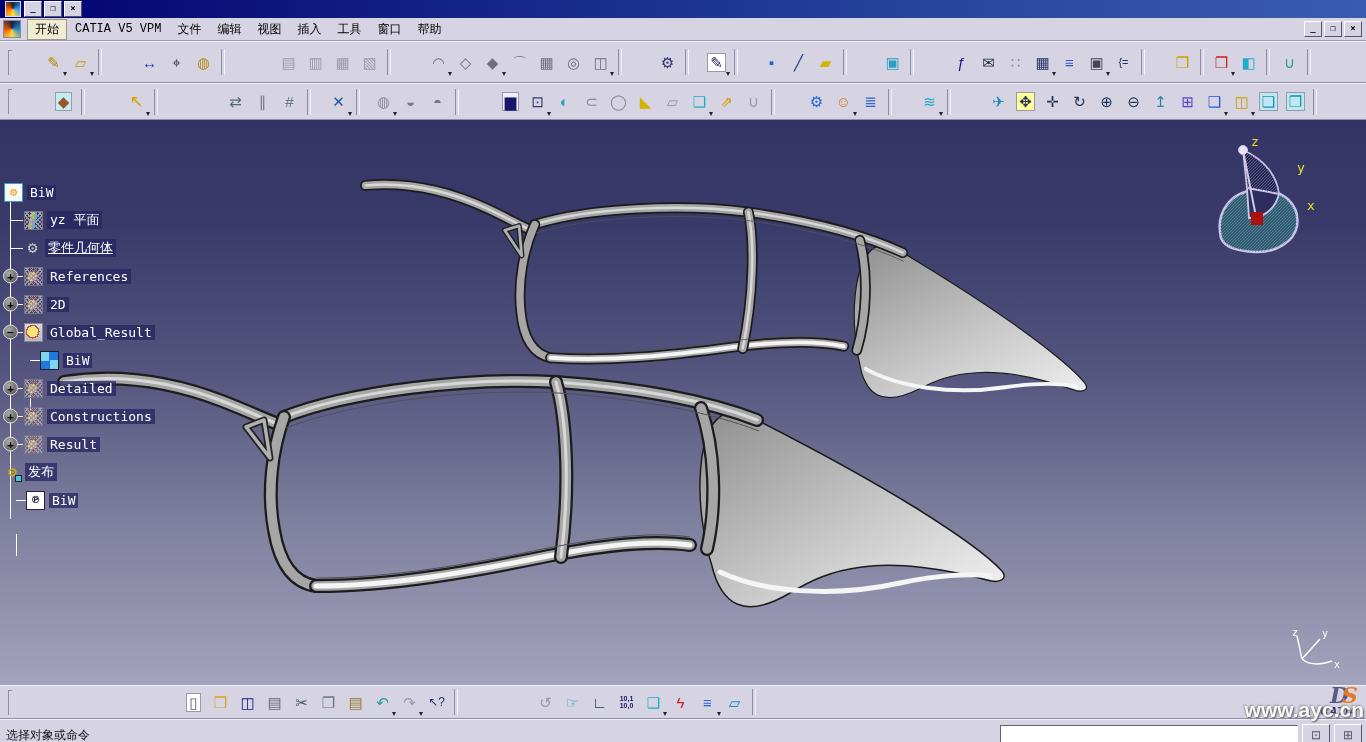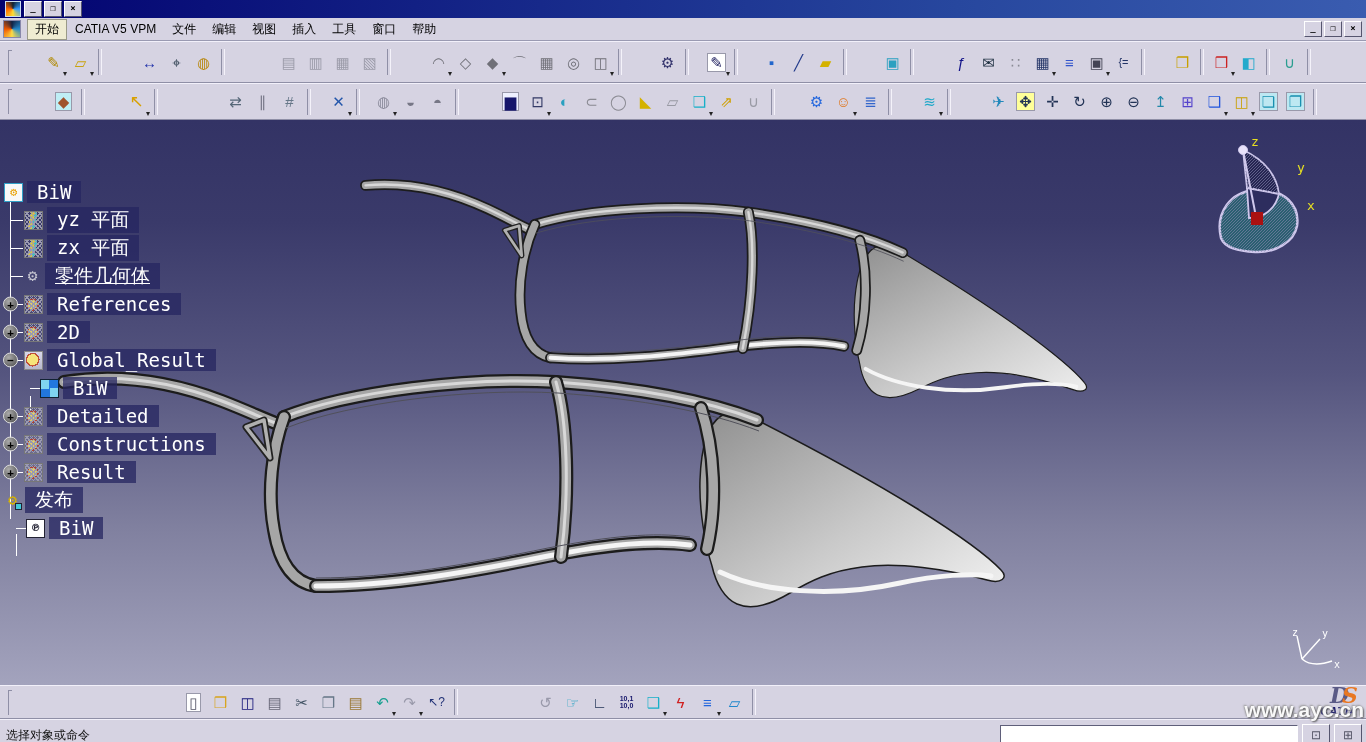--- a/index.html
+++ b/index.html
@@ -14,21 +14,21 @@
   .title-text{font-family:"DejaVu Sans Mono",monospace;font-weight:bold;font-size:12px;white-space:pre;
     flex:1;overflow:hidden;}
   .winbtns{display:flex;gap:2px;margin-right:2px;}
   .wbtn{width:16px;height:14px;background:#d6d3e2;border:1px solid;border-color:#fff #55556e #55556e #fff;
     color:#000;font:bold 9px/12px "DejaVu Sans Mono",monospace;text-align:center;}
   
   .menubar{height:22px;display:flex;align-items:center;border-bottom:1px solid #9a9ab2;
     background:#d6d3e2;position:relative;}
   .menu-appicon{width:16px;height:16px;margin:0 6px 0 3px;flex:none;
     background:conic-gradient(#124,#28c,#fd4,#e50,#124);border:1px solid #88a;}
-  .menu-item{padding:2px 8px;color:#000;white-space:nowrap;}
+  .menu-item{padding:2px 8px;color:#000;white-space:nowrap;font-family:Liberation Mono, monospace;}
   .menu-item.active{background:#efecd2;border:1px solid #9a9a88;padding:1px 7px;}
   .menubar .winbtns{position:absolute;right:2px;top:3px;}
   
   .toolbar{display:flex;align-items:center;background:#d6d3e2;
     border-top:1px solid #f2f0fa;border-bottom:1px solid #8f8fa6;}
   .tb1{height:40px;}
   .tb2{height:35px;}
   .tbB{height:32px;border-top:1px solid #f2f0fa;}
   .tb-lead{width:3px;height:24px;border-left:1px solid #8f8fa6;border-top:1px solid #8f8fa6;margin-left:8px;flex:none;}
   .tb-sep{width:2px;height:26px;border-left:1px solid #8f8fa6;border-right:1px solid #f4f2fa;margin:0 4px;flex:none;}
@@ -94,21 +94,21 @@
     repeating-linear-gradient(-45deg,#9a9ab0 0 1px,transparent 1px 3px),
     radial-gradient(circle at 45% 50%,#e0cc68 0 38%,#b04030 38% 48%,transparent 48%);}
   .ti-geoset-open{border:1px solid #888;background:
     radial-gradient(circle at 45% 45%,#f6e47a 0 42%,#c05038 42% 52%,transparent 52%),
     linear-gradient(#d8d8ea,#b8b8cc);}
   .ti-solid-mesh{border:1px solid #123;background:conic-gradient(#2277dd 25%,#7fd4f0 0 50%,#2277dd 0 75%,#7fd4f0 0);}
   .ti-publication{color:#d8b400;font-size:15px;position:relative;}
   .ti-publication::after{content:"";position:absolute;right:-1px;bottom:-1px;width:5px;height:5px;
     background:#40c8d8;border:1px solid #223;}
   .ti-pub-item{background:#fff;border:1px solid #223;color:#223;font-size:12px;font-weight:bold;}
-  .tlab{color:#fff;background:rgba(38,38,96,.75);padding:0 10px;font-size:19px;white-space:pre;}
+  .tlab{color:#fff;background:rgba(38,38,96,.75);padding:0 3px;font-size:13px;white-space:pre;}
   .tlab.u{text-decoration:underline;}
   
   .statusbar{height:30px;display:flex;align-items:center;background:#d6d3e2;
     border-top:1px solid #f2f0fa;position:relative;}
   .sb-msg{padding-left:6px;color:#111;}
   .sb-right{position:absolute;right:4px;top:4px;display:flex;align-items:center;gap:4px;}
   .sb-input{width:290px;height:18px;background:#fff;border:1px solid;border-color:#5f5f7a #fff #fff #5f5f7a;
     font:12px "Liberation Sans",sans-serif;padding:0 3px;}
   .sb-btn{width:26px;height:20px;background:#d6d3e2;border:1px solid;border-color:#fff #55556e #55556e #fff;
     display:flex;align-items:center;justify-content:center;font-size:12px;color:#556;}
@@ -500,24 +500,20 @@
       <div class="trunk" id="trunkC"></div>
     <div class="tree-row l0">
           <span class="ti-ic ti-part">⚙</span>
           <span class="tlab">BiW</span>
         </div>
         <div class="tree-row l1">
           <span class="ti-ic ti-plane"></span>
           <span class="tlab">yz 平面</span>
         </div>
         <div class="tree-row l1">
-          <span class="ti-ic ti-plane"></span>
-          <span class="tlab">zx 平面</span>
-        </div>
-        <div class="tree-row l1">
           <span class="ti-ic ti-partbody">⚙</span>
           <span class="tlab u">零件几何体</span>
         </div>
         <div class="tree-row l1">
           <div class="exp">+</div>
           <span class="ti-ic ti-geoset"></span>
           <span class="tlab">References</span>
         </div>
         <div class="tree-row l1">
           <div class="exp">+</div>

